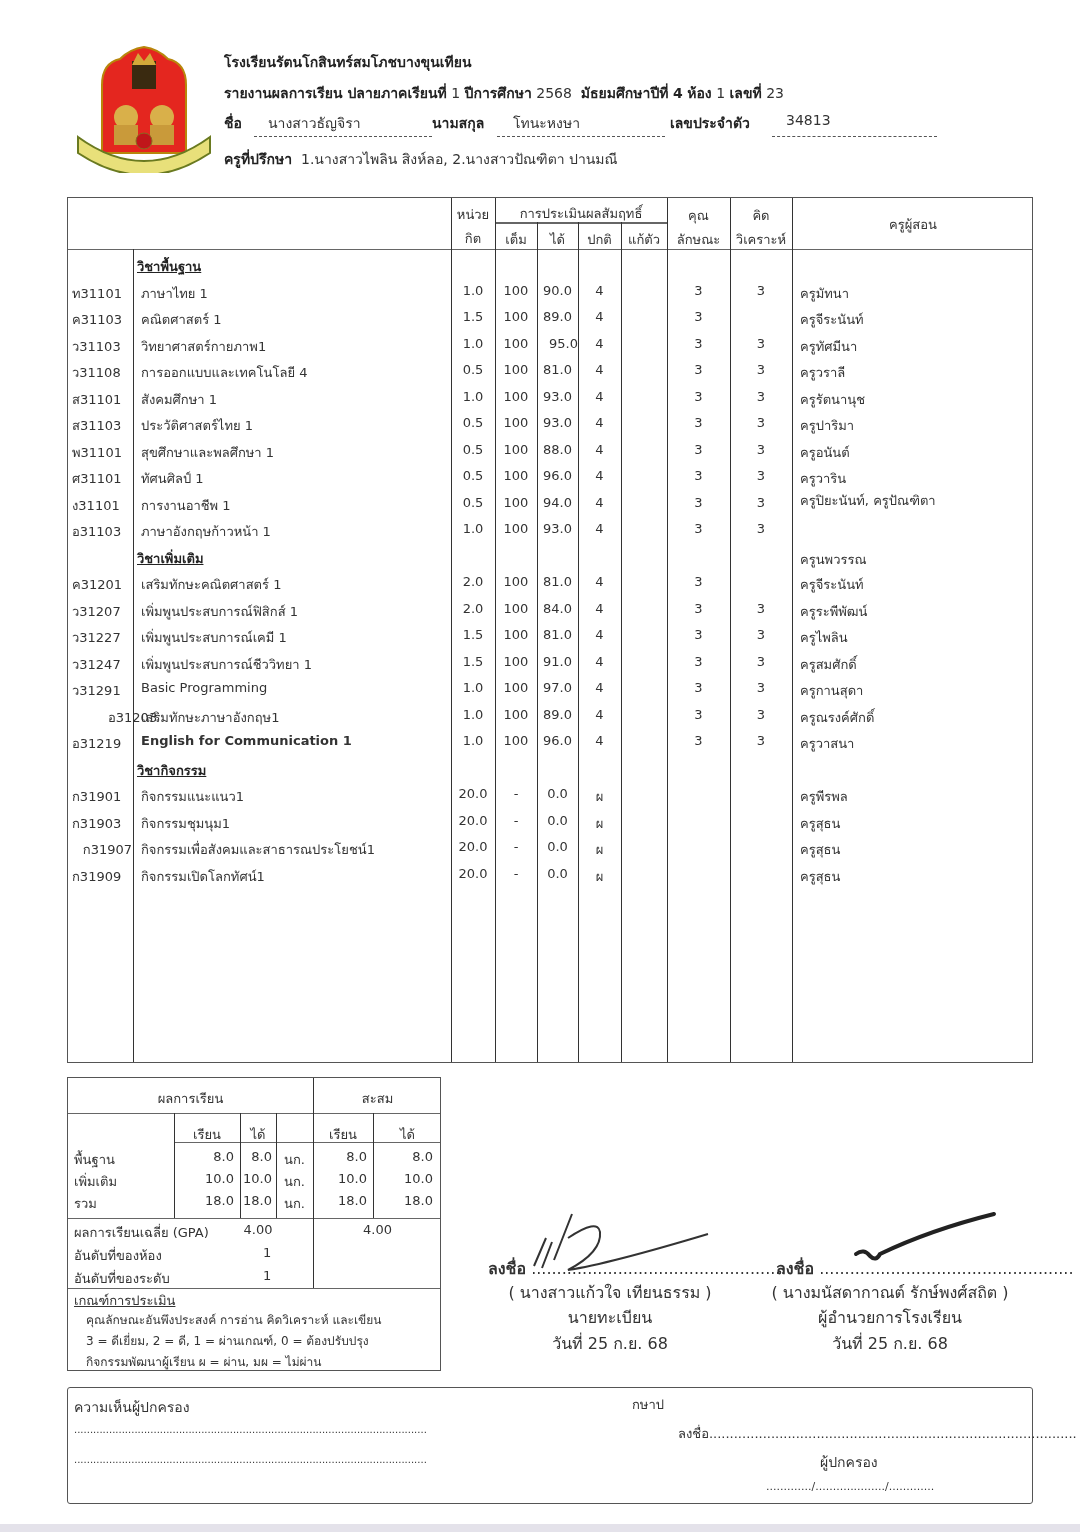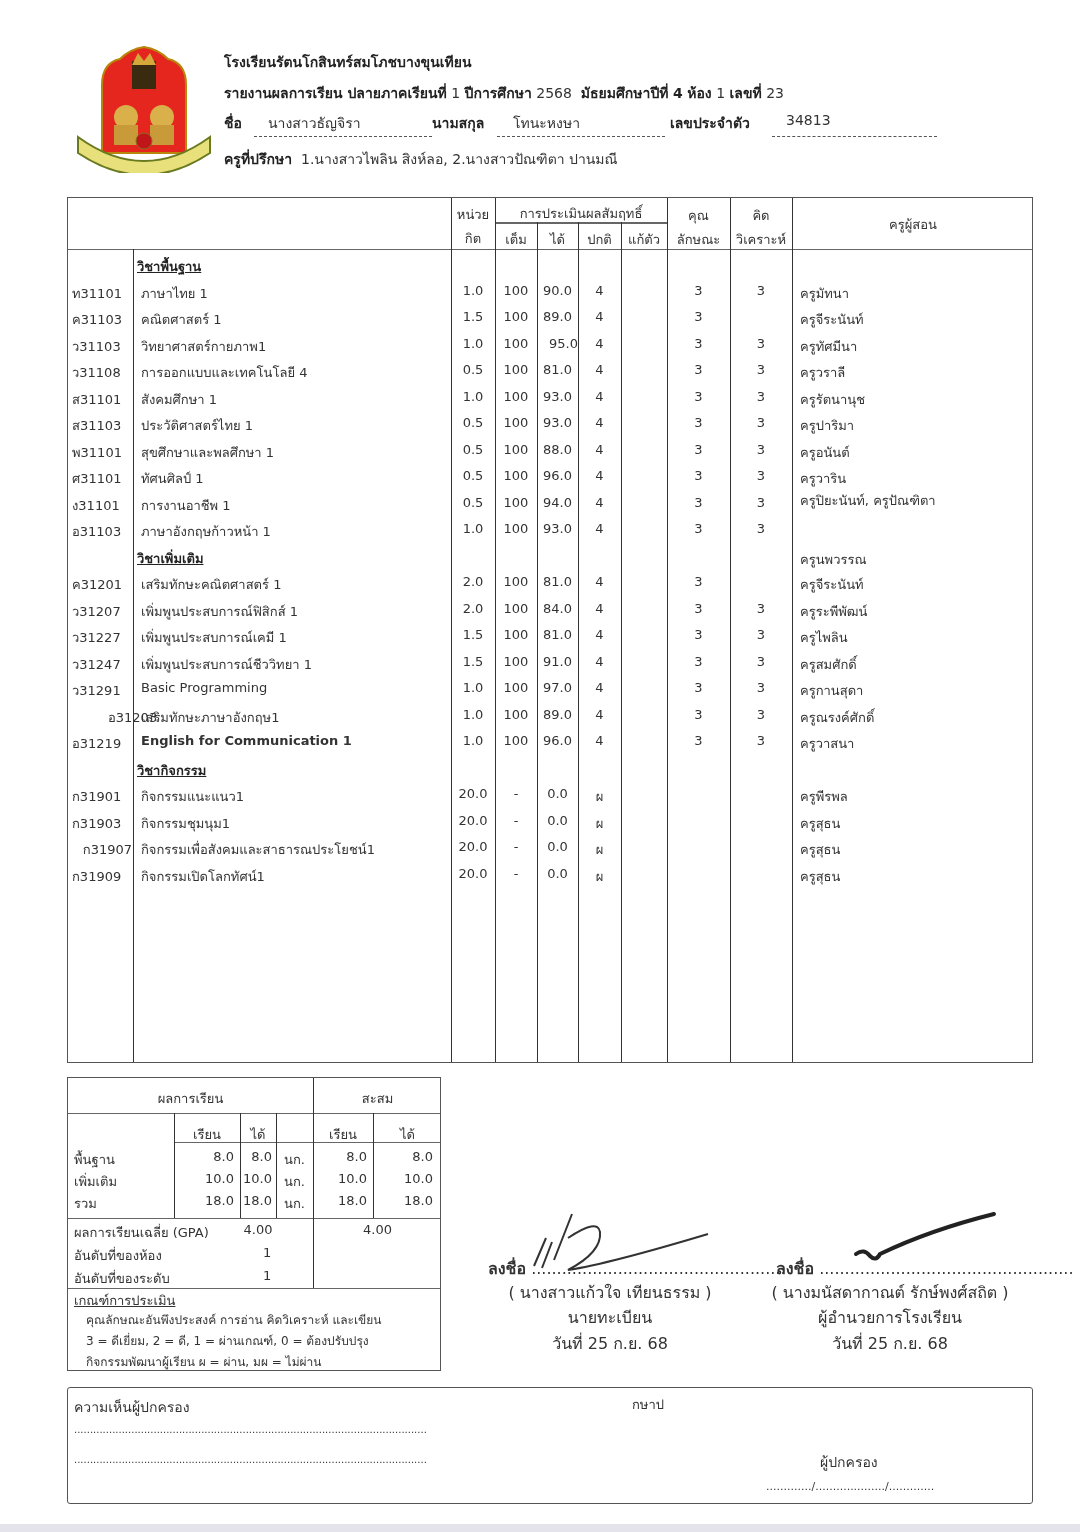--- a/index.html
+++ b/index.html
@@ -435,17 +435,18 @@
   <div class="sig" style="left:770px;width:240px;top:1280px;">(   นางมนัสดากาณต์ รักษ์พงศ์สถิต   )</div>
   <div class="sig" style="left:770px;width:240px;top:1305px;">ผู้อำนวยการโรงเรียน</div>
   <div class="sig" style="left:770px;width:240px;top:1331px;">วันที่  25 ก.ย. 68</div>
 </div>
 
 <div class="guard">
   <div class="g-t" style="left:6px;top:8px;font-size:14px;">ความเห็นผู้ปกครอง</div>
   <div class="g-t" style="left:6px;top:36px;font-size:10px;">...............................................................................................................</div>
   <div class="g-t" style="left:6px;top:66px;font-size:10px;">...............................................................................................................</div>
   <div class="g-t" style="left:564px;top:6px;">กษาป</div>
+  <div class="g-t" style="left:610px;top:35px;">ลงชื่อ.........................................................................................</div>
   <div class="g-t" style="left:752px;top:63px;font-size:14px;">ผู้ปกครอง</div>
   <div class="g-t" style="left:698px;top:92px;font-size:11px;">............./..................../.............</div>
 </div>
 
 <div class="bottom-bar"></div>
 
 </body></html>

